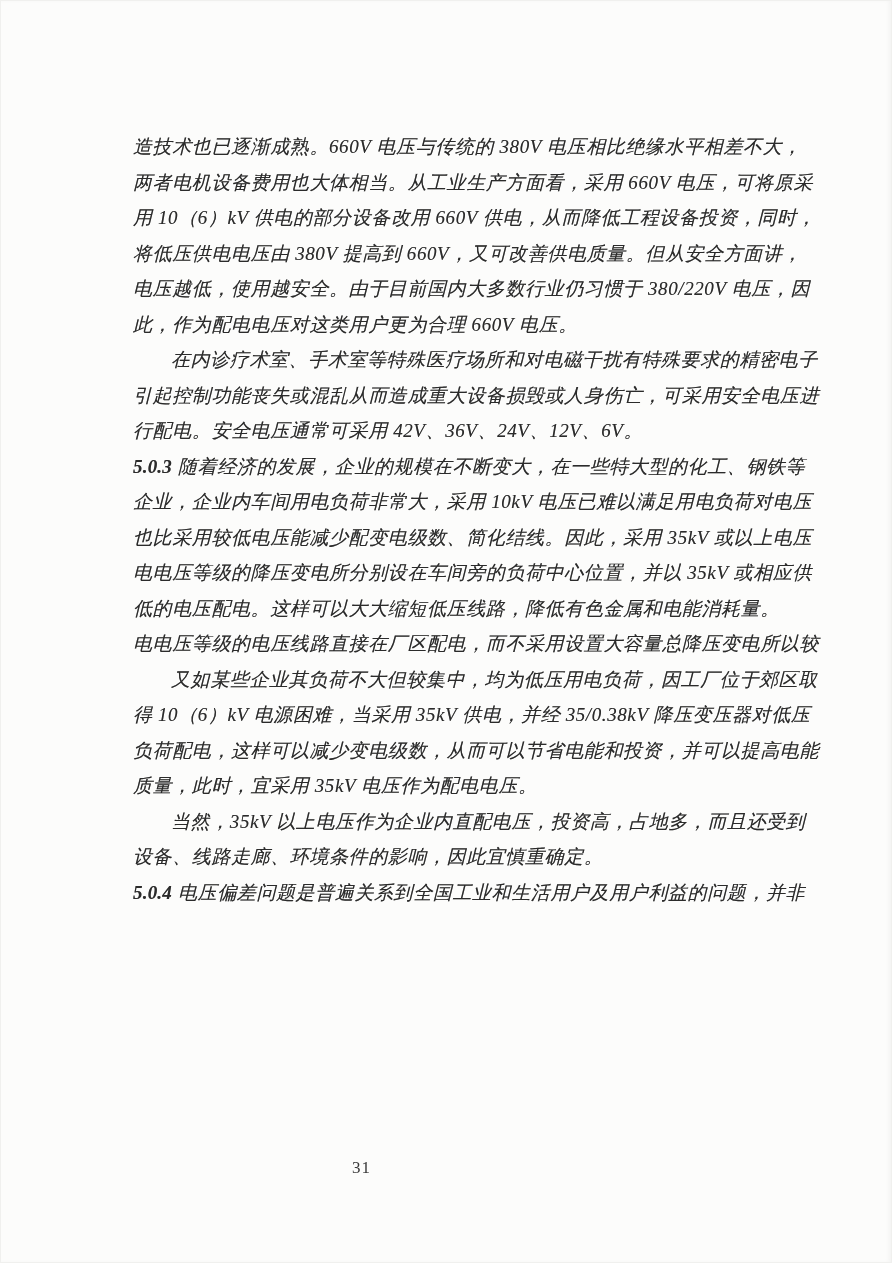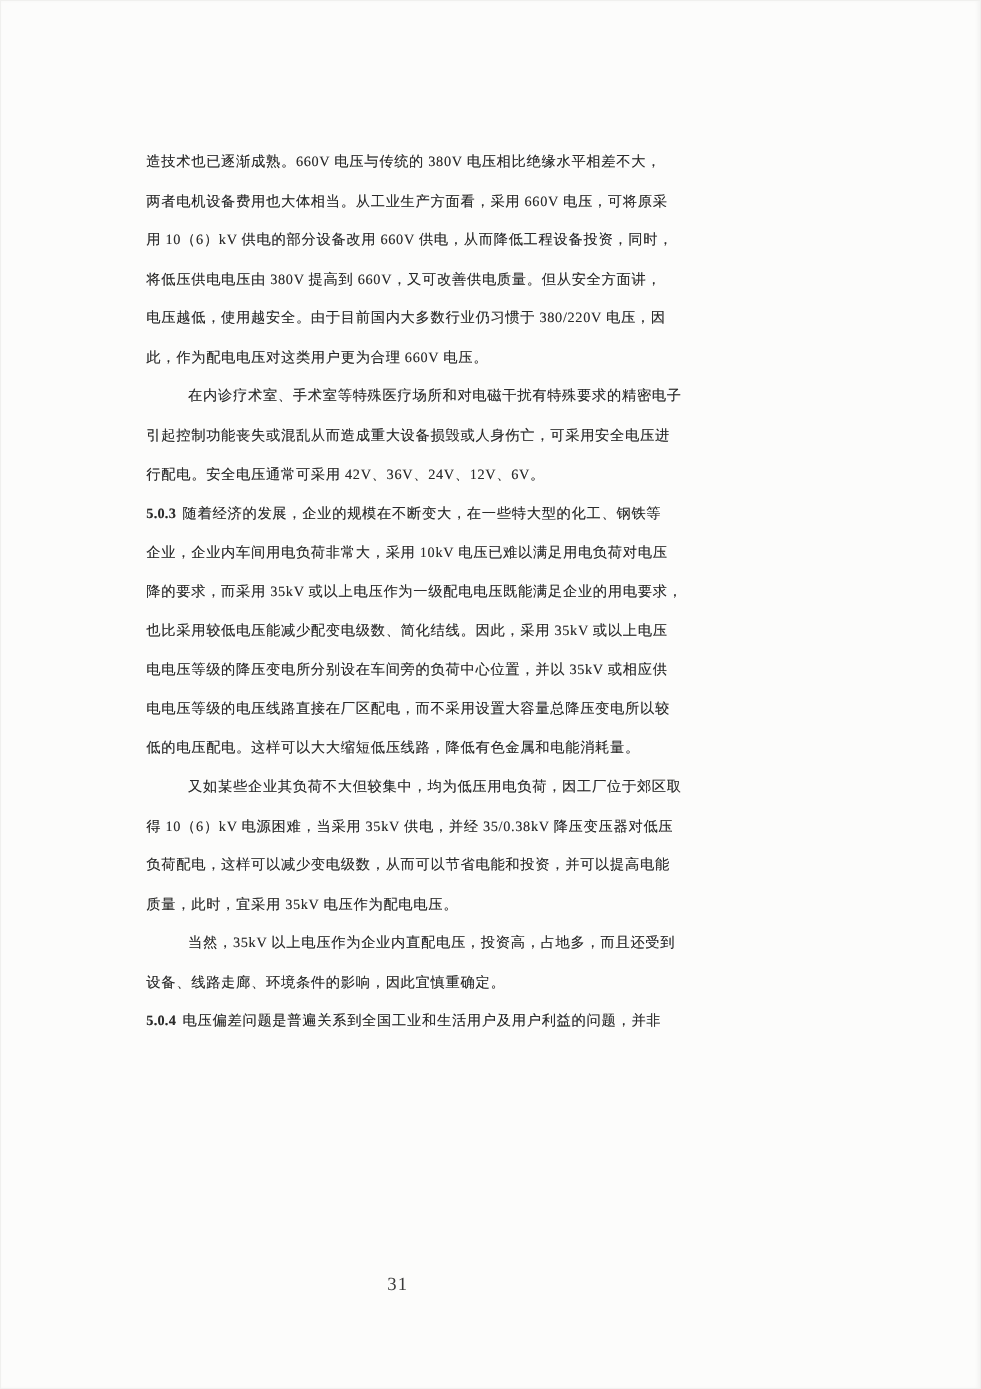--- a/index.html
+++ b/index.html
@@ -19,24 +19,25 @@
   }
   .body-text {
     position: absolute;
     left: 133px;
     top: 129px;
     width: 660px;
   }
   .line {
     height: 35.5px;
     line-height: 35.5px;
-    font-size: 13px;
+    font-size: 19px;
     letter-spacing: 0.6px;
     white-space: nowrap;
     text-shadow: 0 0 0.4px rgba(40,40,40,0.45);
+    font-style: italic;
   }
   .line.indent {
     padding-left: 38px;
   }
   .section-number {
     font-weight: bold;
     letter-spacing: 0.2px;
     padding-right: 6px;
   }
   .page-number {
@@ -59,25 +60,24 @@
       <div class="line">两者电机设备费用也大体相当。从工业生产方面看，采用 660V 电压，可将原采</div>
       <div class="line">用 10（6）kV 供电的部分设备改用 660V 供电，从而降低工程设备投资，同时，</div>
       <div class="line">将低压供电电压由 380V 提高到 660V，又可改善供电质量。但从安全方面讲，</div>
       <div class="line">电压越低，使用越安全。由于目前国内大多数行业仍习惯于 380/220V 电压，因</div>
       <div class="line">此，作为配电电压对这类用户更为合理 660V 电压。</div>
       <div class="line indent">在内诊疗术室、手术室等特殊医疗场所和对电磁干扰有特殊要求的精密电子</div>
       <div class="line">引起控制功能丧失或混乱从而造成重大设备损毁或人身伤亡，可采用安全电压进</div>
       <div class="line">行配电。安全电压通常可采用 42V、36V、24V、12V、6V。</div>
       <div class="line"><span class="section-number">5.0.3</span>随着经济的发展，企业的规模在不断变大，在一些特大型的化工、钢铁等</div>
       <div class="line">企业，企业内车间用电负荷非常大，采用 10kV 电压已难以满足用电负荷对电压</div>
-      <div class="line">降的要求，而采用 35kV 或以上电压作为一级配电电压既能满足企业的用电要求，</div>
       <div class="line">也比采用较低电压能减少配变电级数、简化结线。因此，采用 35kV 或以上电压</div>
       <div class="line">电电压等级的降压变电所分别设在车间旁的负荷中心位置，并以 35kV 或相应供</div>
+      <div class="line">低的电压配电。这样可以大大缩短低压线路，降低有色金属和电能消耗量。</div>
       <div class="line">电电压等级的电压线路直接在厂区配电，而不采用设置大容量总降压变电所以较</div>
-      <div class="line">低的电压配电。这样可以大大缩短低压线路，降低有色金属和电能消耗量。</div>
       <div class="line indent">又如某些企业其负荷不大但较集中，均为低压用电负荷，因工厂位于郊区取</div>
       <div class="line">得 10（6）kV 电源困难，当采用 35kV 供电，并经 35/0.38kV 降压变压器对低压</div>
       <div class="line">负荷配电，这样可以减少变电级数，从而可以节省电能和投资，并可以提高电能</div>
       <div class="line">质量，此时，宜采用 35kV 电压作为配电电压。</div>
       <div class="line indent">当然，35kV 以上电压作为企业内直配电压，投资高，占地多，而且还受到</div>
       <div class="line">设备、线路走廊、环境条件的影响，因此宜慎重确定。</div>
       <div class="line"><span class="section-number">5.0.4</span>电压偏差问题是普遍关系到全国工业和生活用户及用户利益的问题，并非</div>
     </div>
   <div class="page-number">31</div>
 </div>

